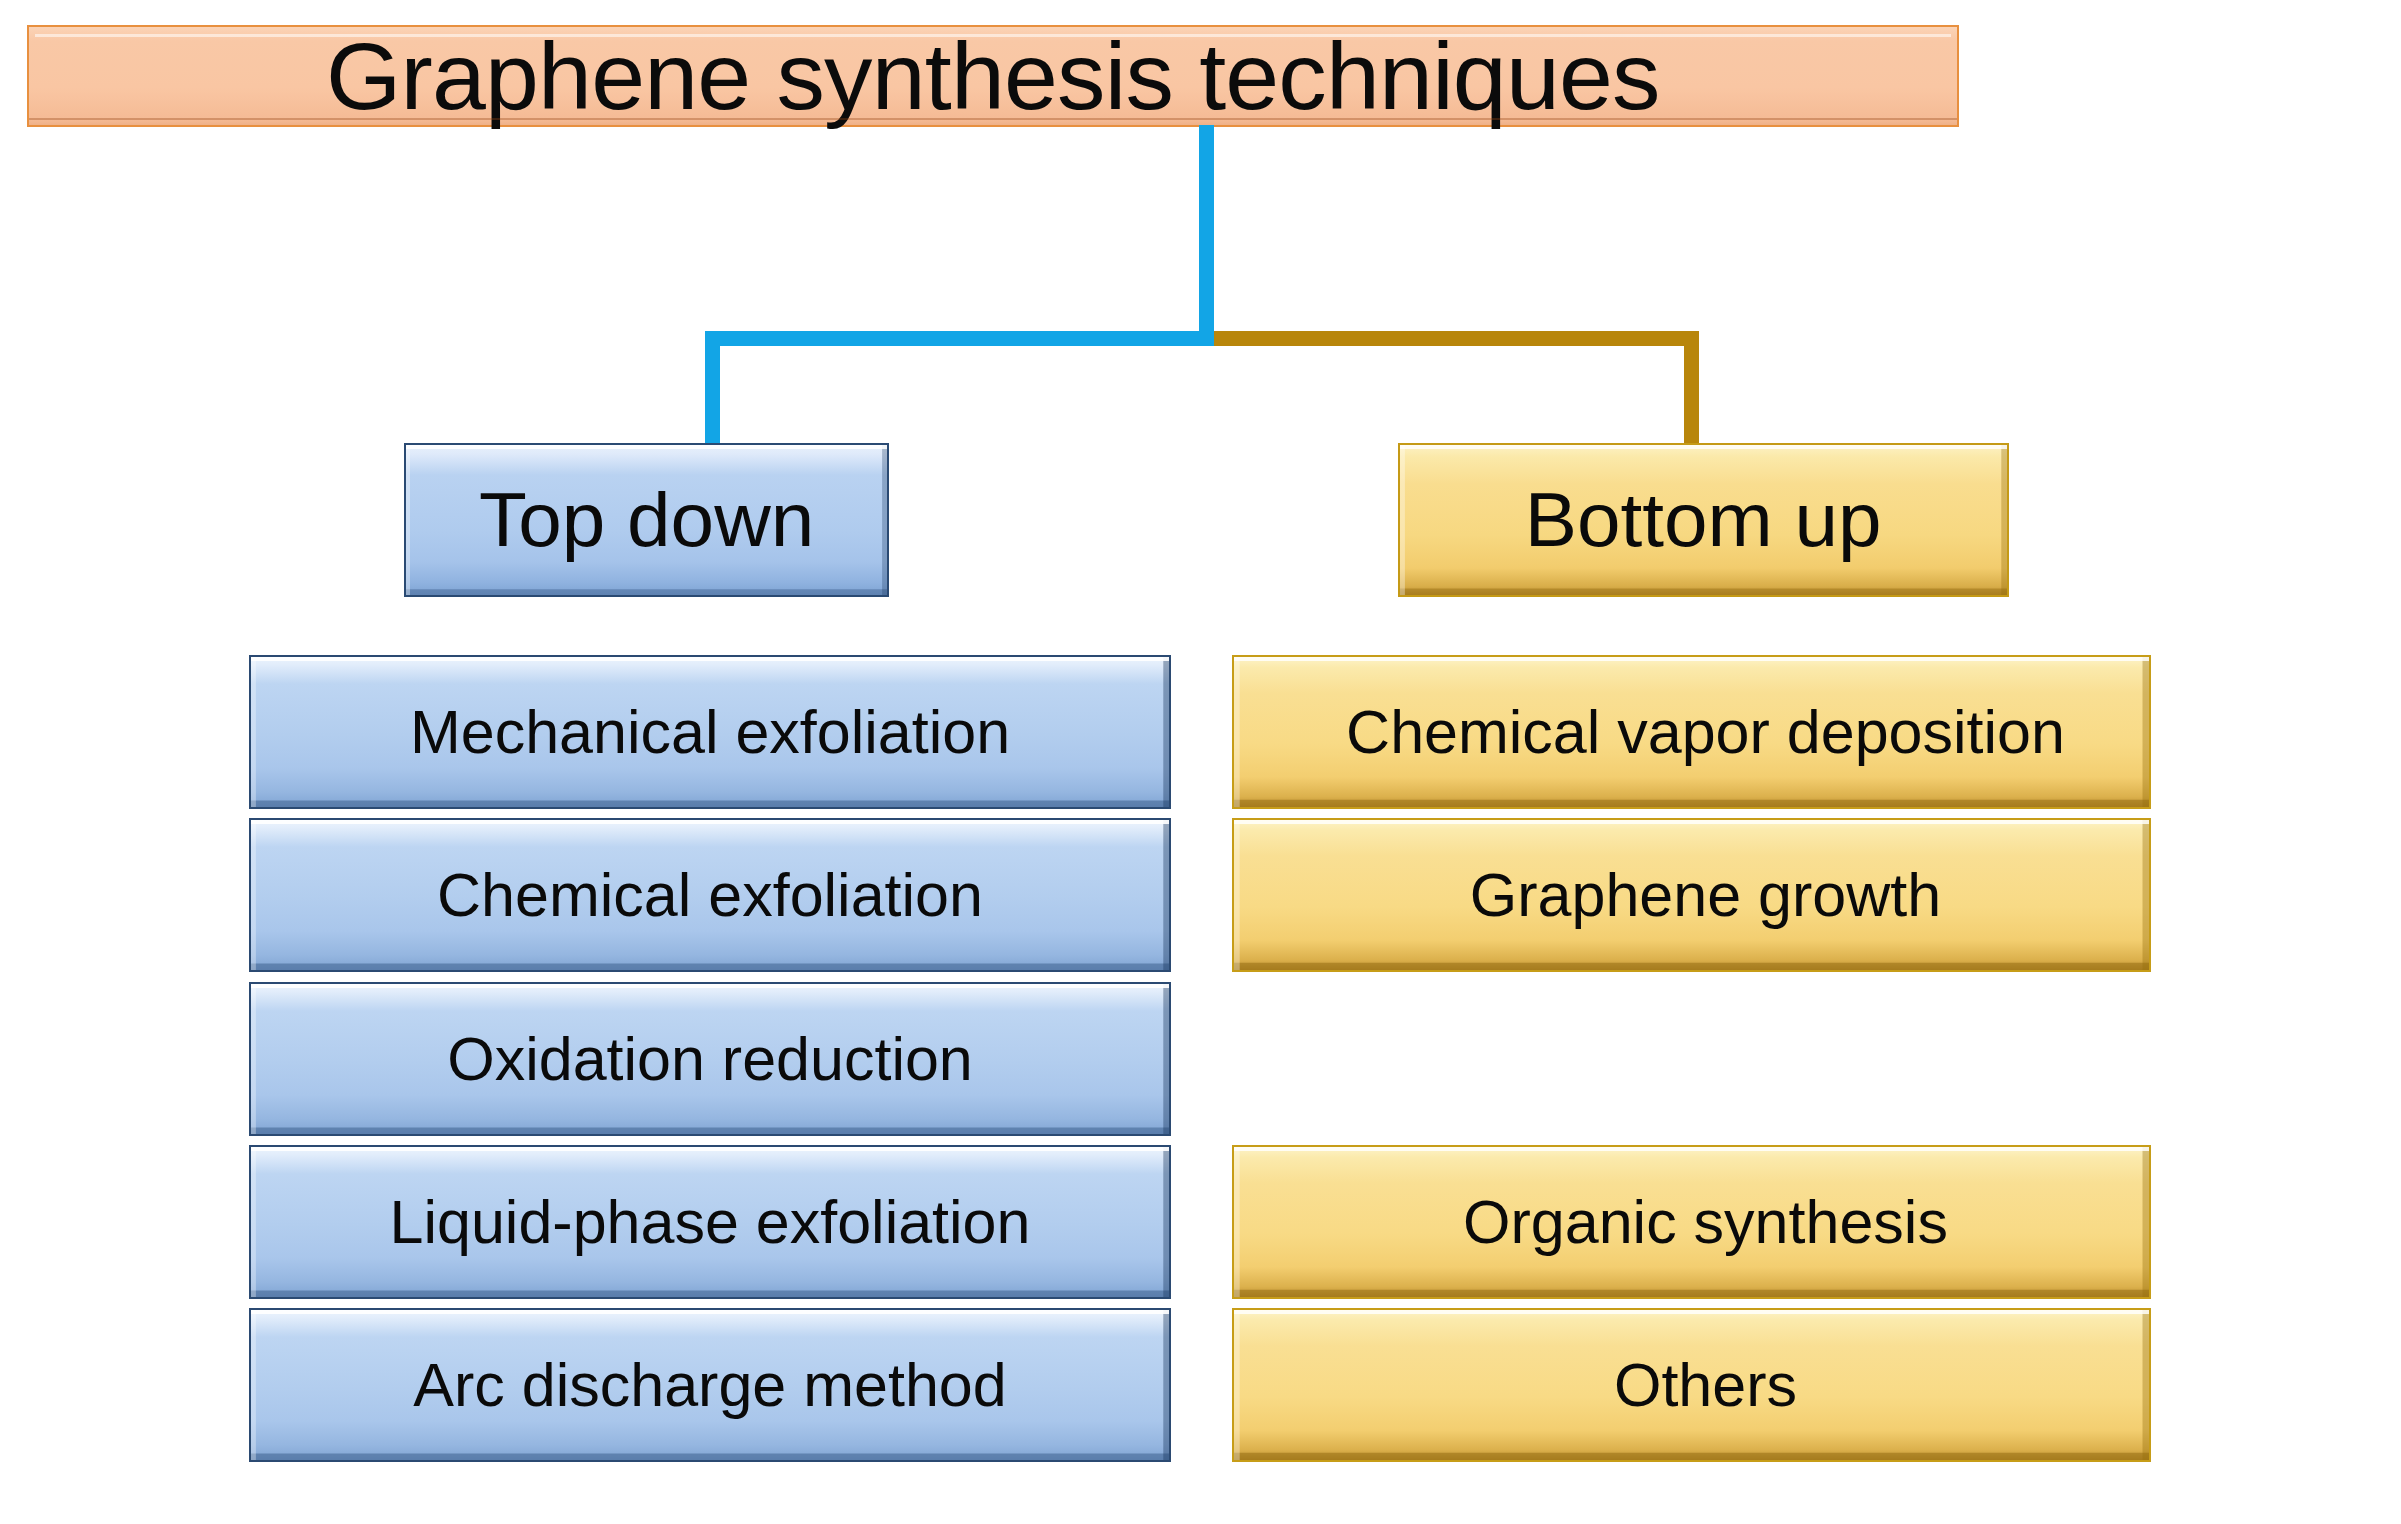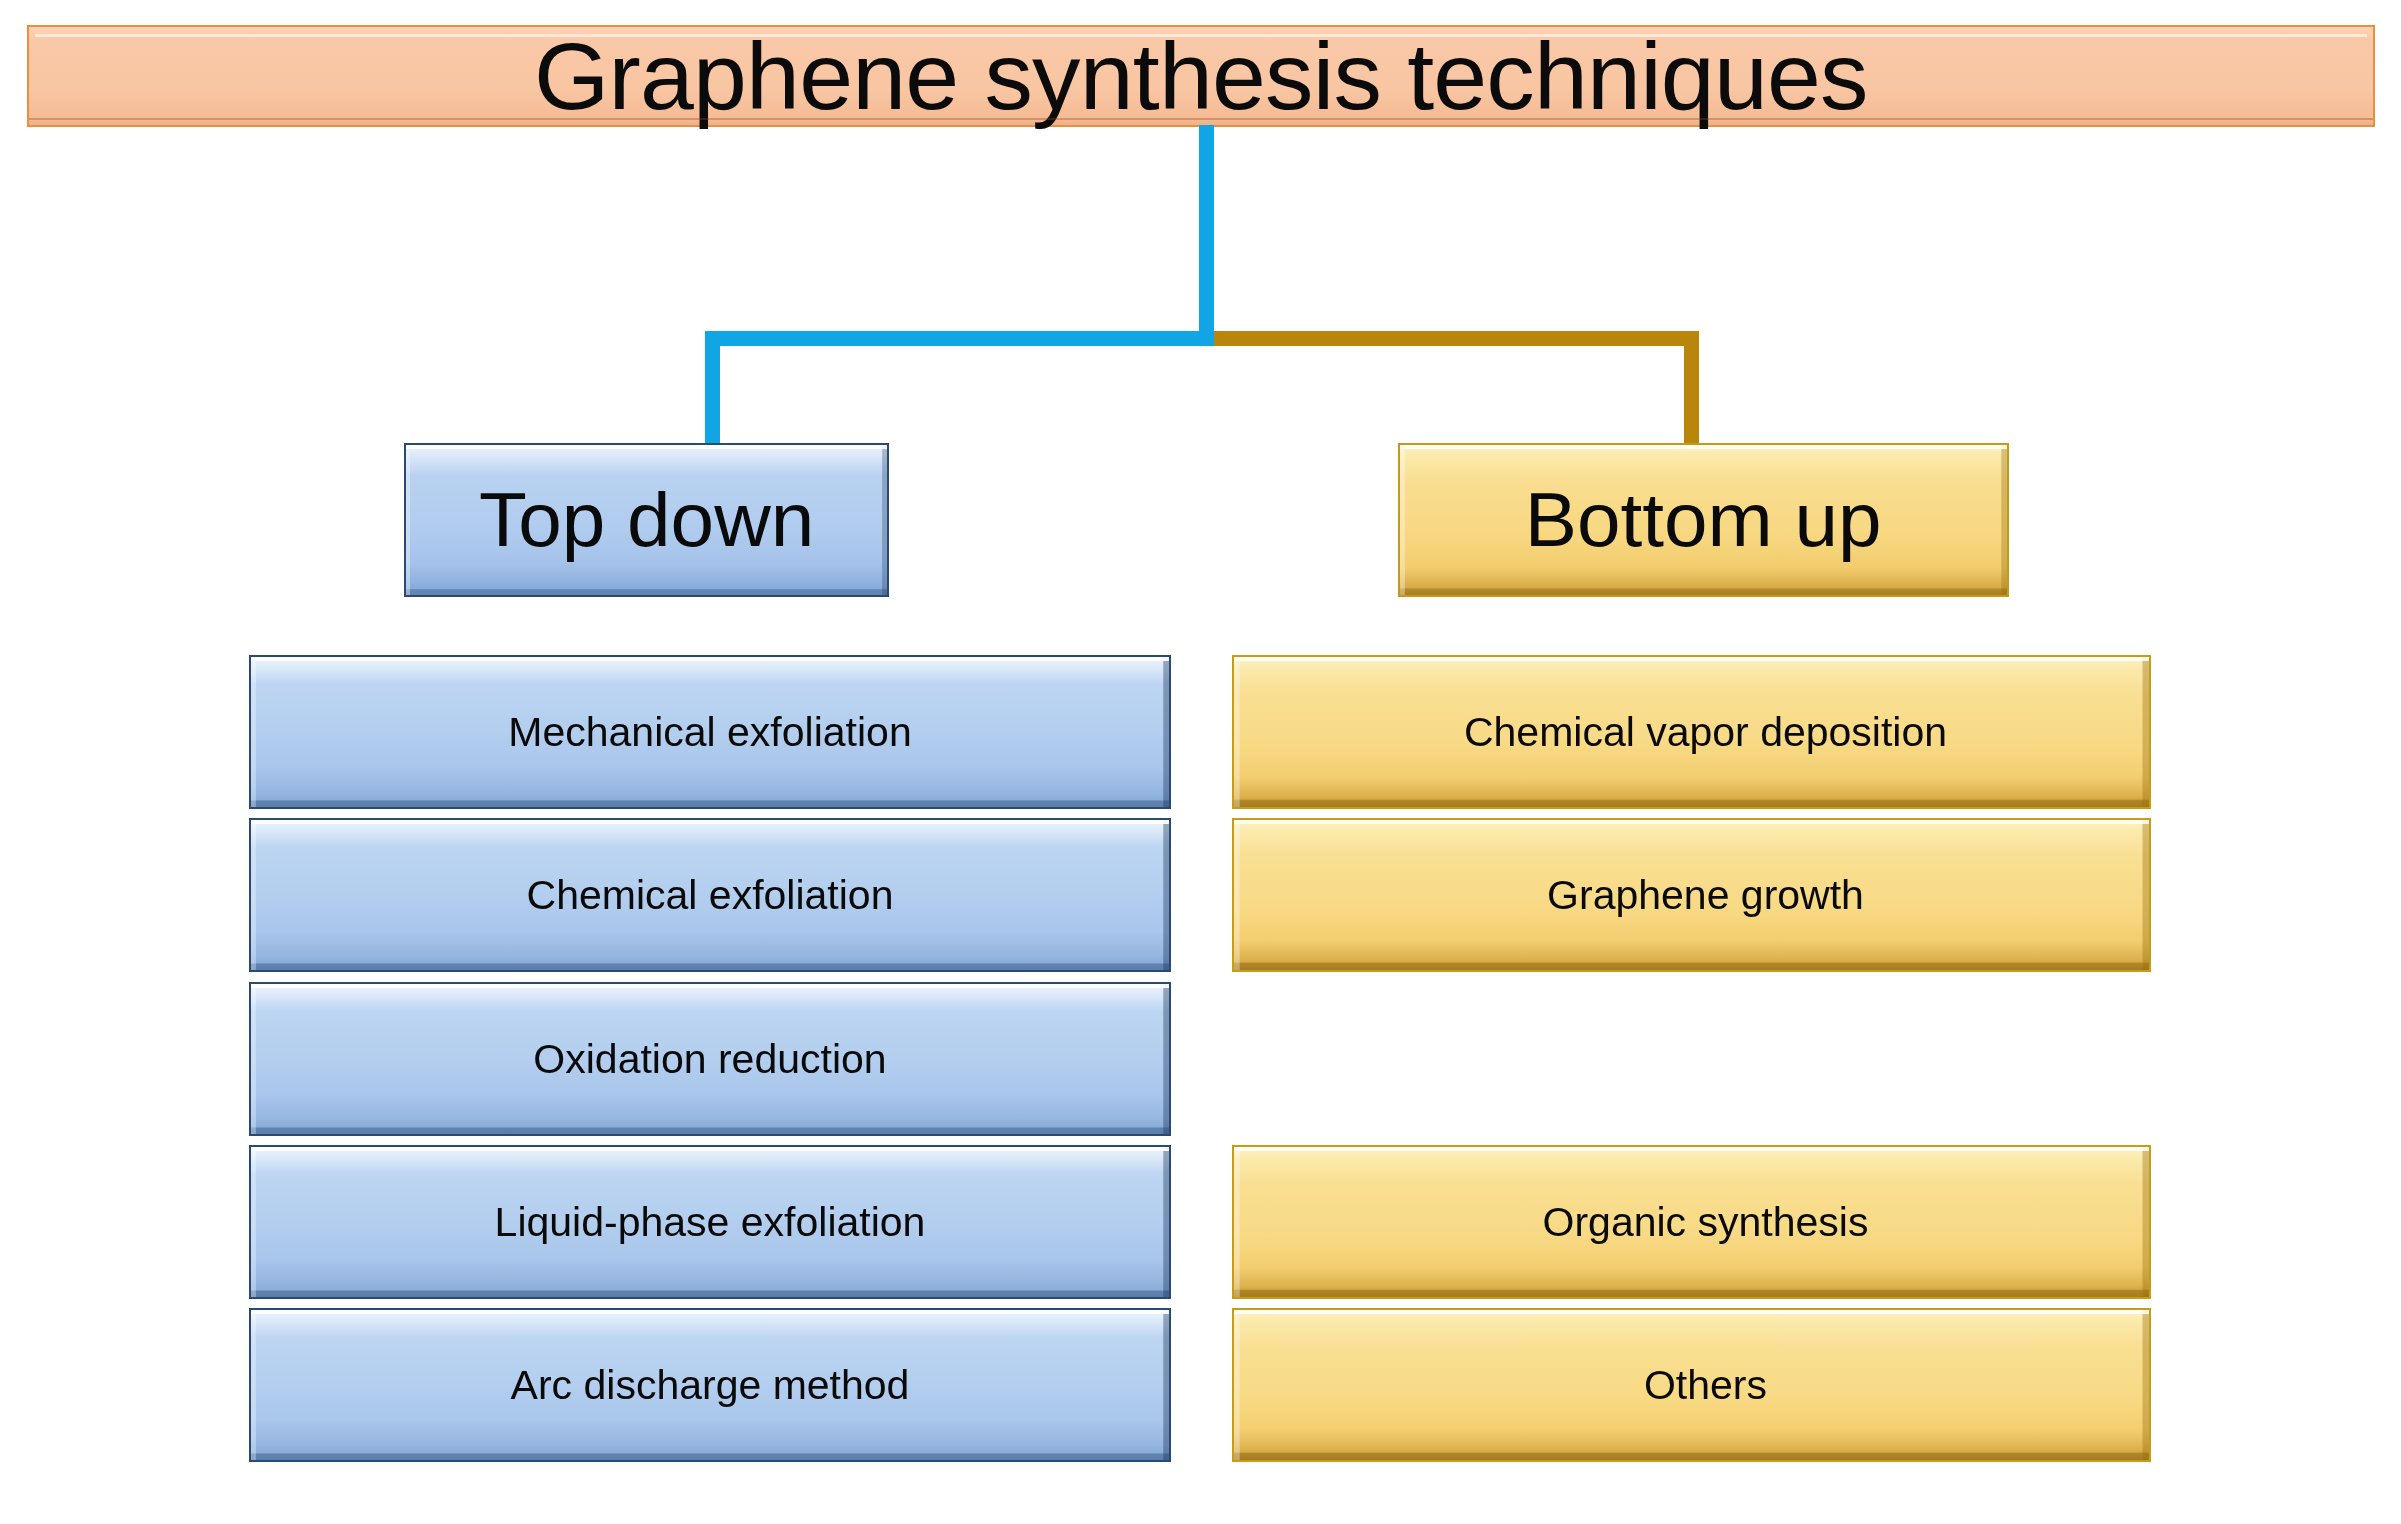--- a/index.html
+++ b/index.html
@@ -15,21 +15,21 @@
     background: #ffffff;
     overflow: hidden;
     font-family: "Liberation Sans", sans-serif;
   }
 
   
   .title-box {
     position: absolute;
     left: 27px;
     top: 25px;
-    width: 2348px;
+    width: 1932px;
     height: 102px;
     box-sizing: border-box;
     background: linear-gradient(180deg,
                 #fbd3b6 0%,
                 #f9c8a6 14%,
                 #f9c6a3 62%,
                 #f5bb95 94%,
                 #efb189 100%);
     border: 2.4px solid #e8903f;
     display: flex;
@@ -139,21 +139,21 @@
   .item-box {
     position: absolute;
     height: 154px;
     box-sizing: border-box;
     display: flex;
     align-items: center;
     justify-content: center;
   }
   .item-label {
     position: relative;
-    font-size: 41px;
+    font-size: 61px;
     line-height: 1;
     color: #0a0a0a;
     white-space: nowrap;
     transform: scaleX(1.0);
     text-align: right;
   }
 
   .col-left  { left: 249px;  width: 922px; }
   .col-right { left: 1232px; width: 919px; }
 

